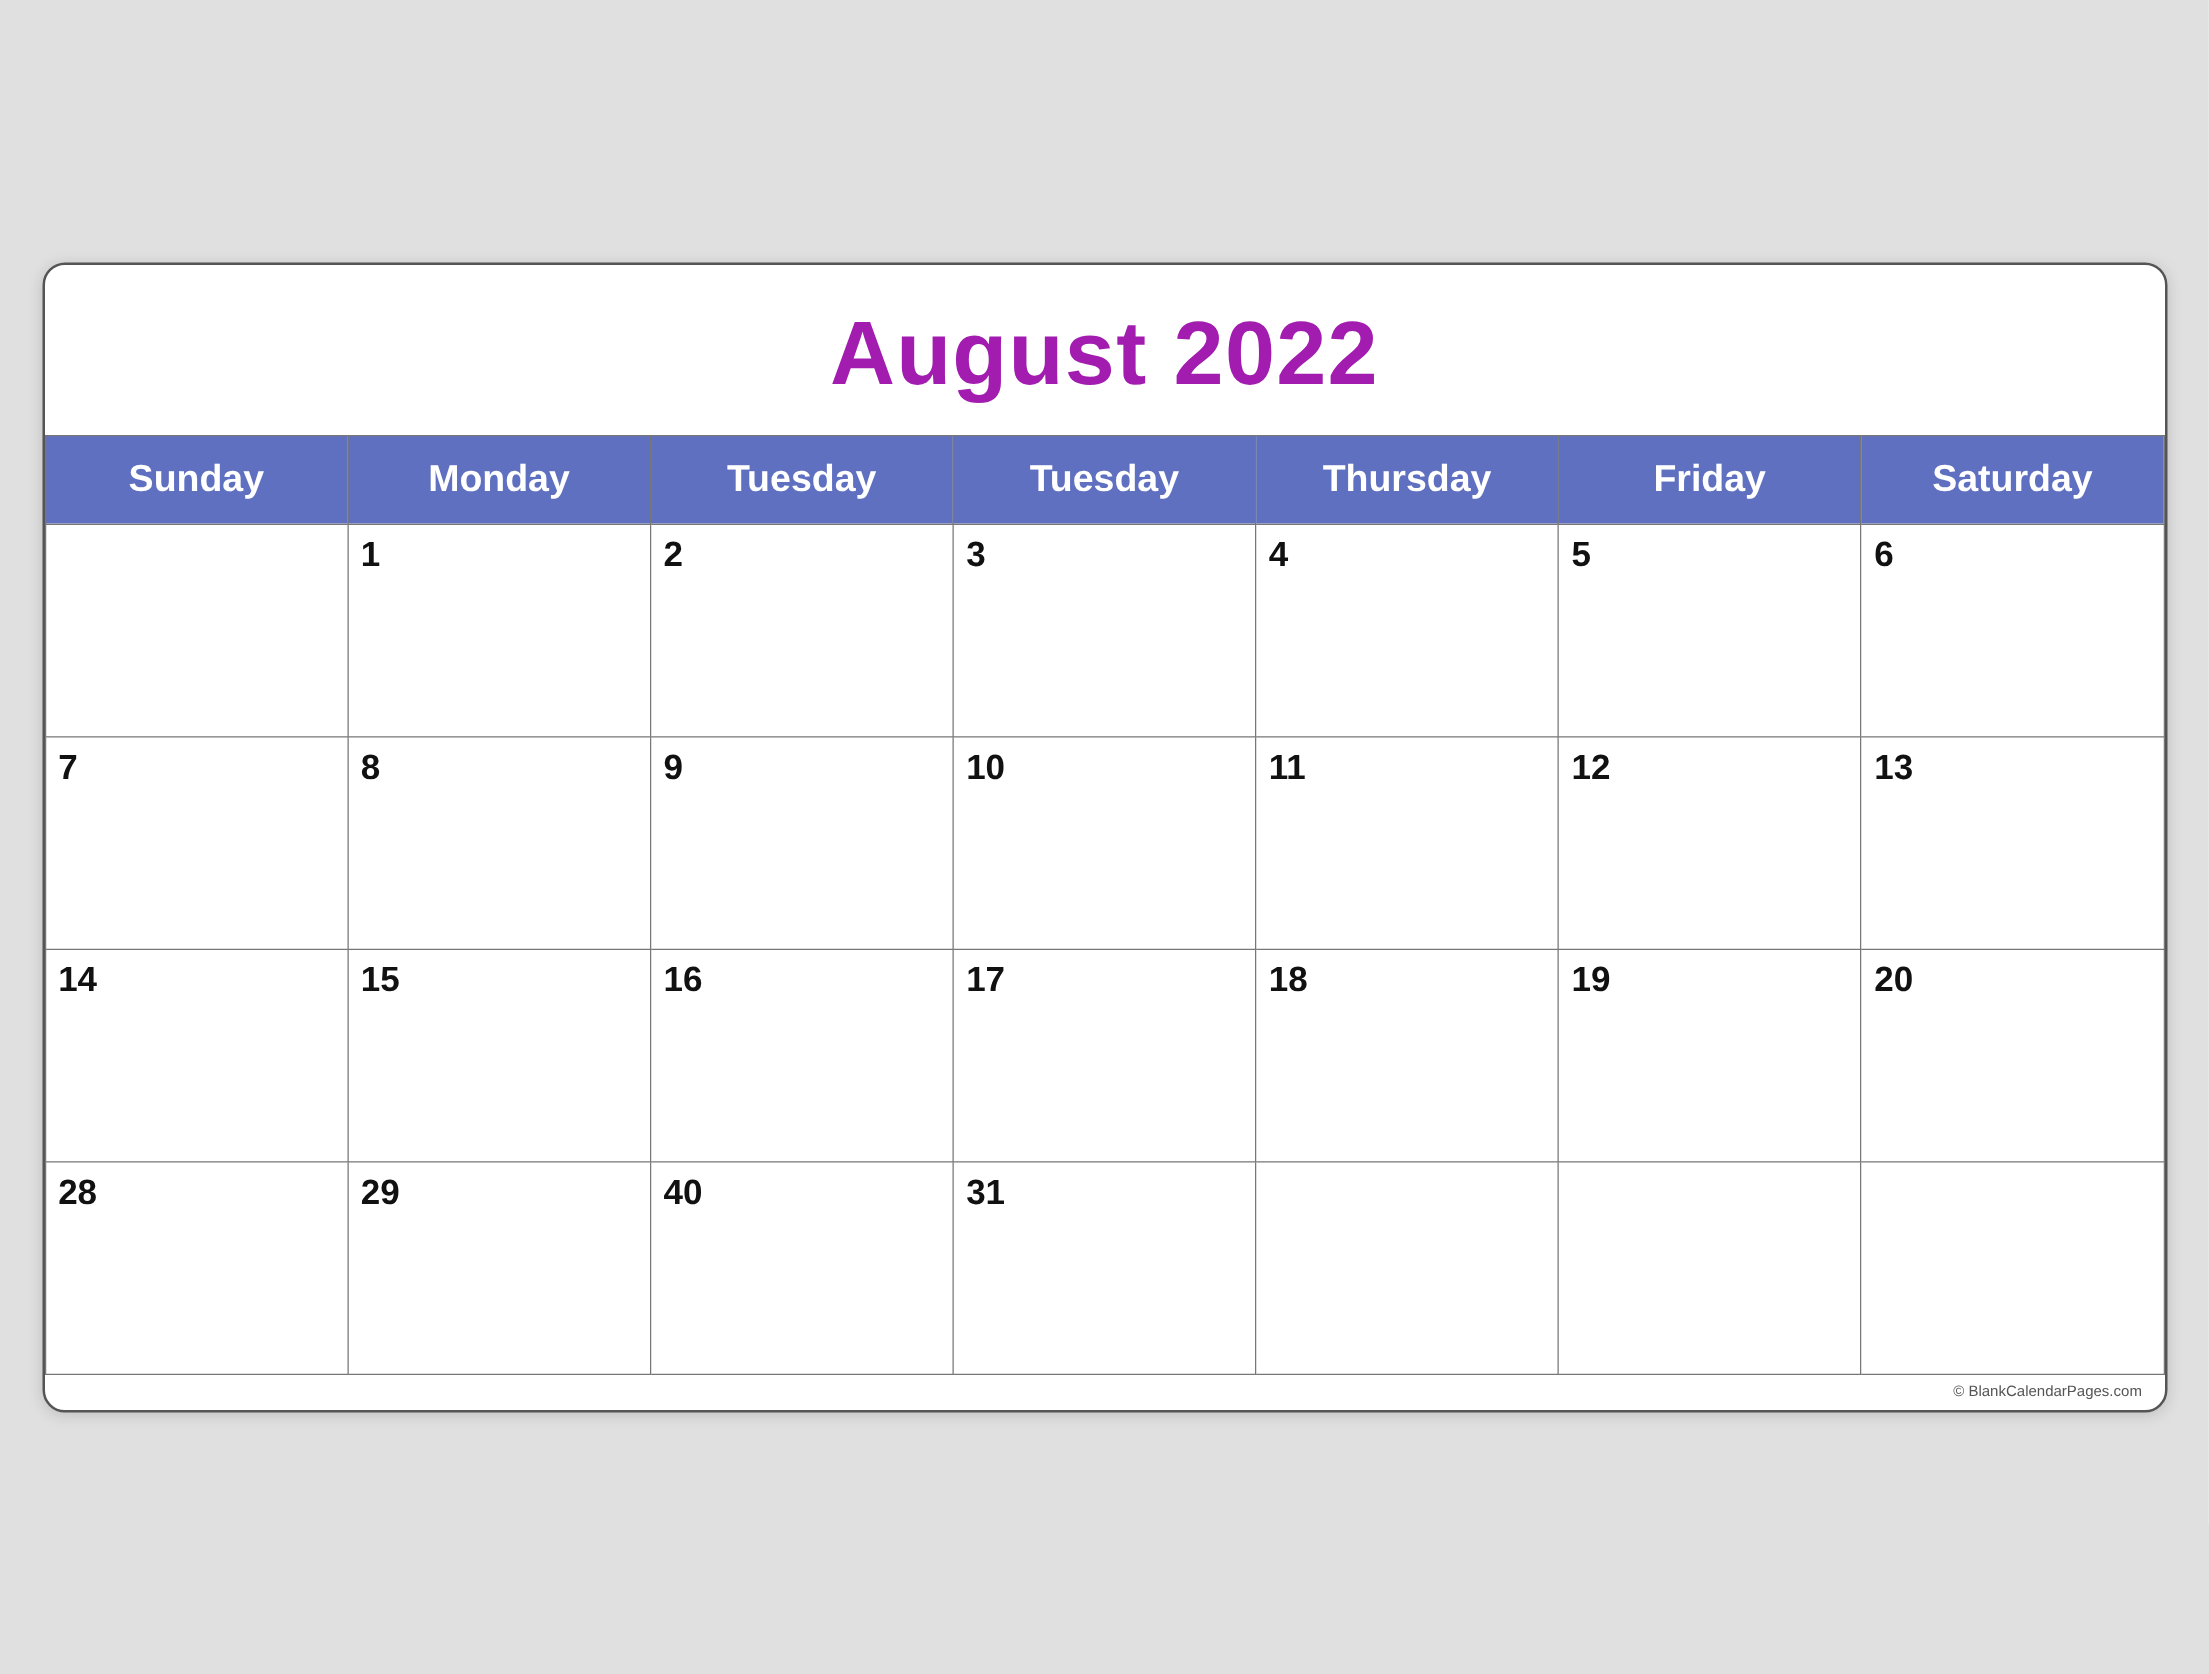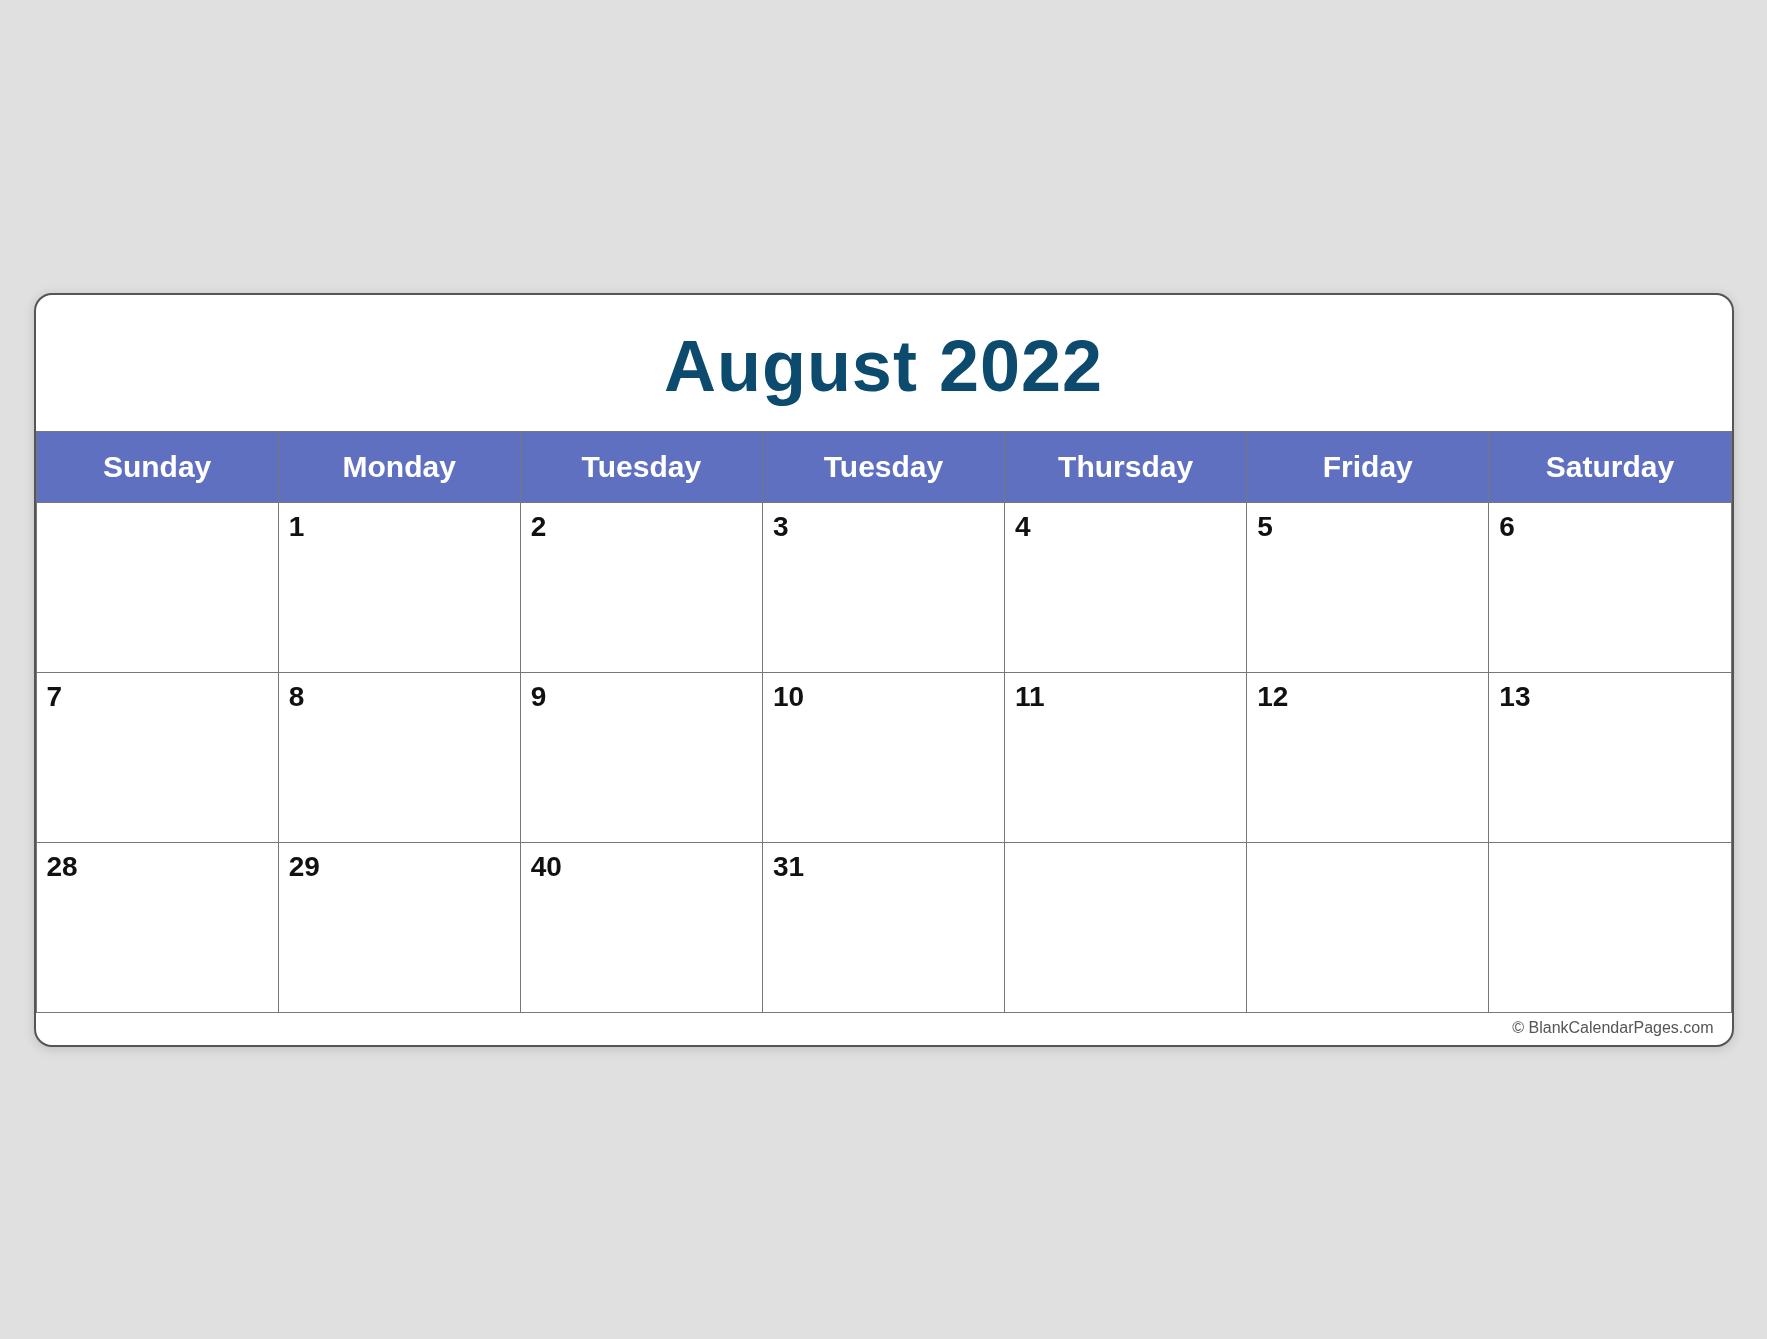--- a/index.html
+++ b/index.html
@@ -24,21 +24,21 @@
       width: 1700px;
       overflow: hidden;
       box-shadow: 0 2px 12px rgba(0,0,0,0.15);
     }
 
     .calendar-title {
       text-align: center;
       font-size: 72px;
       font-weight: bold;
       padding: 30px 0 24px 0;
-      color: #0c4a6e;
+      color: #a21caf;
       letter-spacing: 1px;
     }
 
     .calendar-grid {
       width: 100%;
       border-collapse: collapse;
       padding-left: 47px;
     }
 
     .calendar-grid th {
@@ -63,21 +63,21 @@
       background: white;
     }
 
     .calendar-grid td.empty {
       background: white;
     }
 
     .watermark {
       text-align: right;
       padding: 6px 18px 8px 0;
-      font-size: 16px;
+      font-size: 12px;
       color: #555;
     }
   </style>
 </head>
 <body>
 
 <div class="calendar-container">
   <div class="calendar-title">August 2022</div>
   <table class="calendar-grid">
     <thead>
@@ -104,20 +104,29 @@
         <tr>
           <td>7</td>
           <td>8</td>
           <td>9</td>
           <td>10</td>
           <td>11</td>
           <td>12</td>
           <td>13</td>
         </tr>
         <tr>
+          <td>14</td>
+          <td>15</td>
+          <td>16</td>
+          <td>17</td>
+          <td>18</td>
+          <td>19</td>
+          <td>20</td>
+        </tr>
+        <tr>
           <td>28</td>
           <td>29</td>
           <td>40</td>
           <td>31</td>
           <td class="empty"></td>
           <td class="empty"></td>
           <td class="empty"></td>
         </tr>
       </tbody>
   </table>

